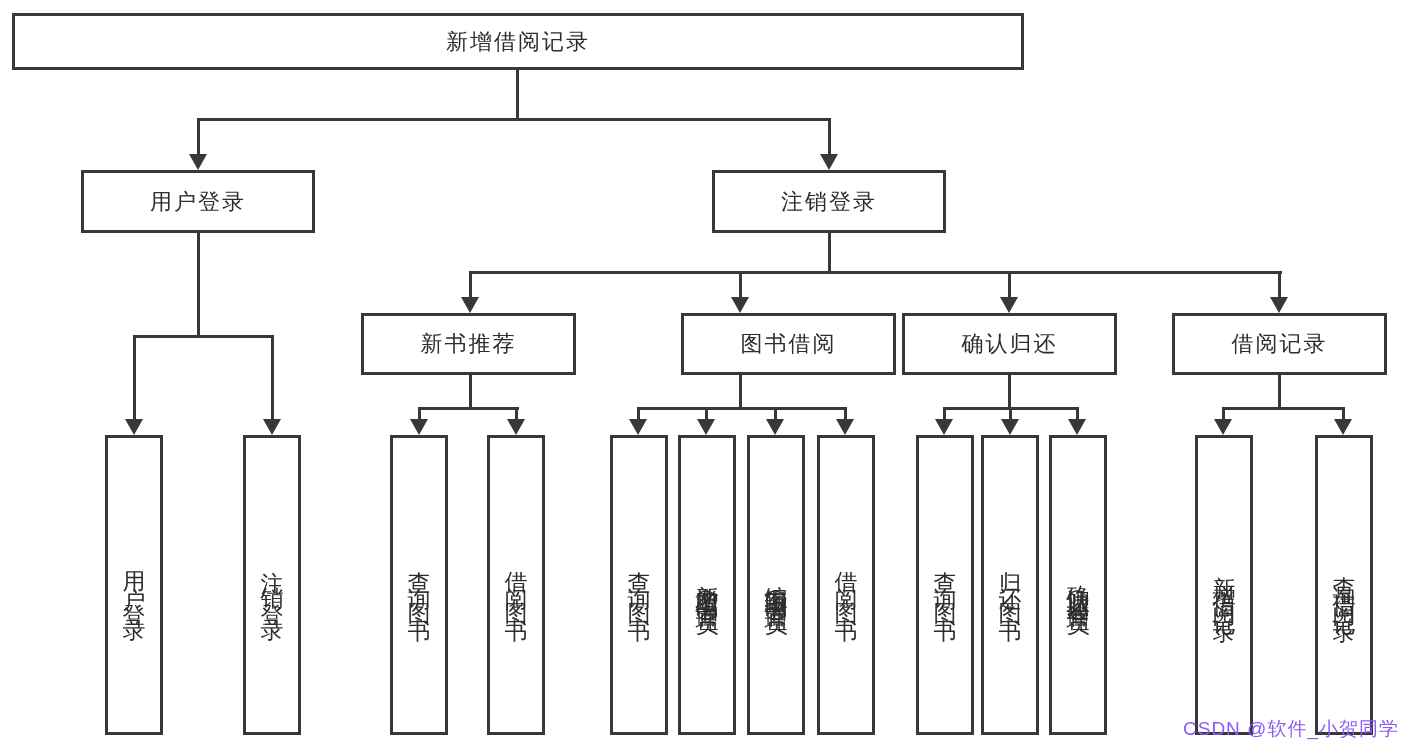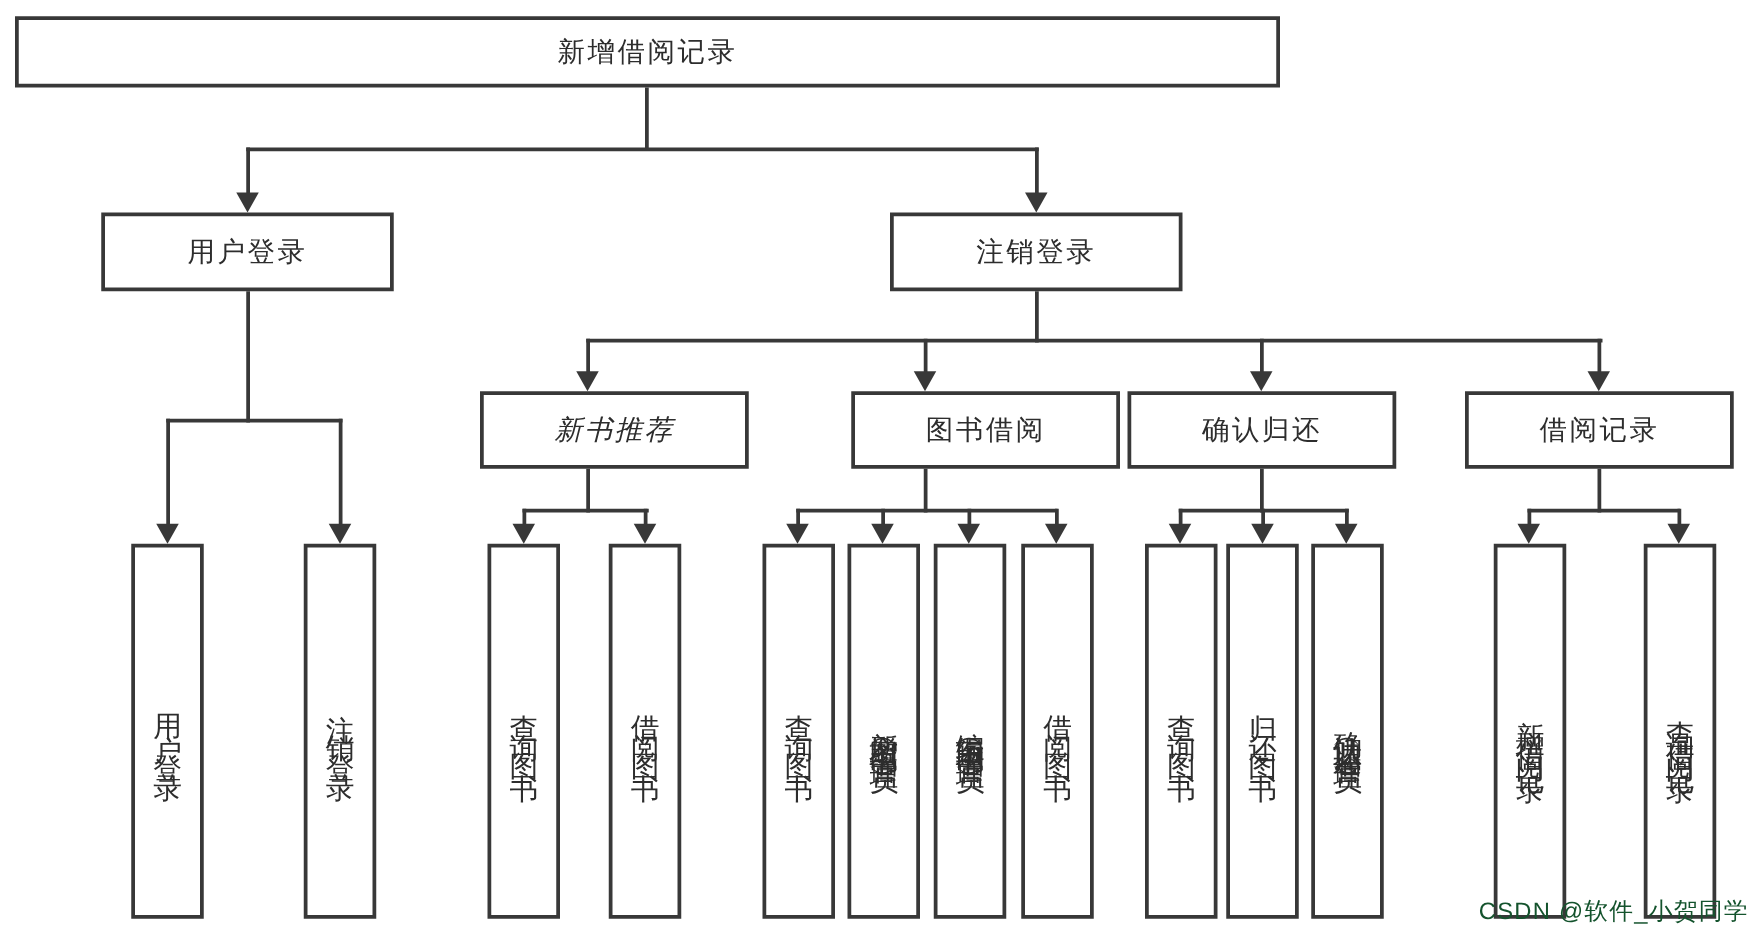--- a/index.html
+++ b/index.html
@@ -42,21 +42,21 @@
   .hline{position:absolute;height:3px;background:#383838;}
   .arrow{
     position:absolute;width:0;height:0;
     border-left:9px solid transparent;
     border-right:9px solid transparent;
     border-top:16px solid #383838;
   }
   .watermark{
     position:absolute;
     left:1183px;top:716px;
-    color:#14532d;
+    color:#8b5cf6;
     font-size:19px;
     letter-spacing:1px;
     white-space:nowrap;
     z-index:5;
   }
 </style>
 </head>
 <body>
 
 <div class="canvas">
@@ -65,21 +65,21 @@
     <span class="hlabel">新增借阅记录</span>
   </div>
 
   <div class="box lvl2" style="left:81px;">
     <span class="hlabel">用户登录</span>
   </div>
   <div class="box lvl2" style="left:712px;">
     <span class="hlabel">注销登录</span>
   </div>
 
-  <div class="box lvl3" style="left:384px;font-style:italic;">
+  <div class="box lvl3" style="left:361px;">
     <span class="hlabel">新书推荐</span>
   </div>
   <div class="box lvl3" style="left:633px;margin-left:48px;">
     <span class="hlabel">图书借阅</span>
   </div>
   <div class="box lvl3" style="left:902px;">
     <span class="hlabel">确认归还</span>
   </div>
   <div class="box lvl3" style="left:1172px;">
     <span class="hlabel">借阅记录</span>

